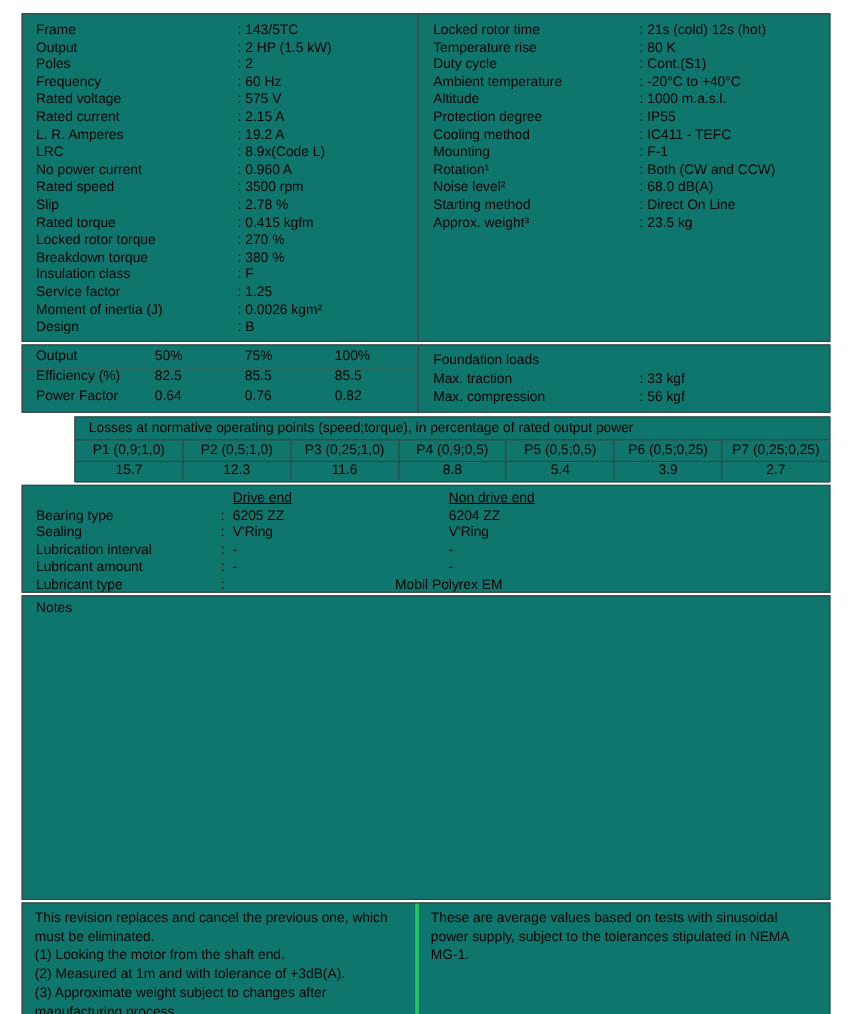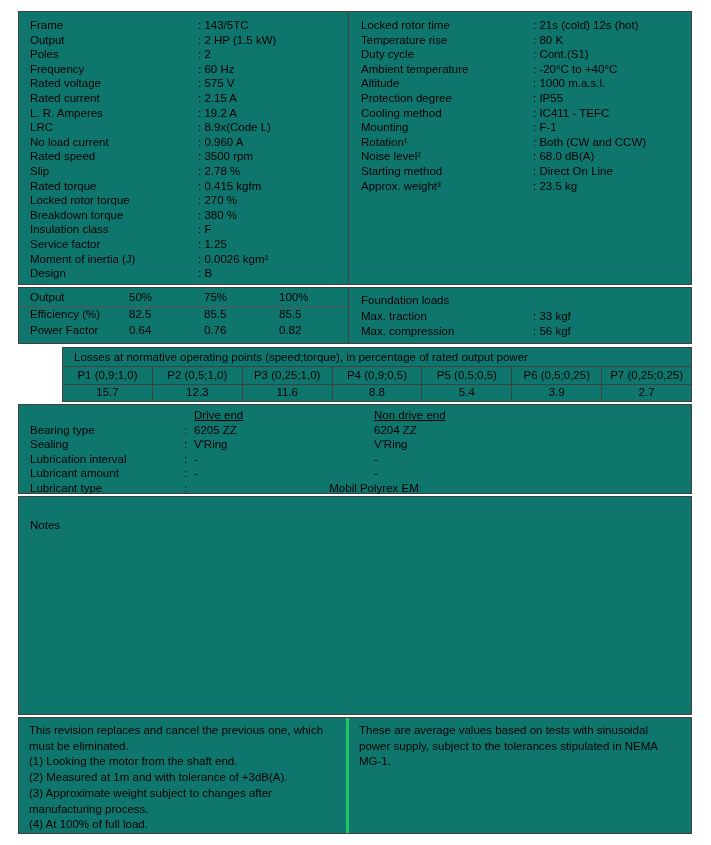--- a/index.html
+++ b/index.html
@@ -48,21 +48,21 @@
   
   .s4 { height: 90px; margin-bottom: 2px; font-size: 11.5px; padding-top: 3px; }
   .b-row { display: flex; line-height: 14.6px; padding-left: 11px; }
   .b-label { width: 154px; flex: none; }
   .b-colon { width: 10px; flex: none; }
   .b-cell { width: 180px; flex: none; }
   .b-span { width: 360px; flex: none; text-align: center; }
   .b-head .b-cell span { text-decoration: underline; }
 
   
-  .s5 { height: 219px; margin-bottom: 2px; font-size: 11.5px; padding: 22px 11px; }
+  .s5 { height: 254px; margin-bottom: 2px; font-size: 11.5px; padding: 4px 11px; }
 
   
   .s6 { height: 117px; display: flex; font-size: 11.5px; }
   .s6 .col-l { width: 330px; border-right: 3px solid #22c55e; padding: 5px 10px 0 10px; }
   .s6 .col-r { flex: 1; padding: 5px 10px 0 10px; }
   .s6 p { line-height: 15.7px; }
 </style>
 </head>
 <body>
 
@@ -105,21 +105,21 @@
           <span class="k">L. R. Amperes</span>
           <span class="v">: 19.2 A</span>
         </div>
 
         <div class="kv">
           <span class="k">LRC</span>
           <span class="v">: 8.9x(Code L)</span>
         </div>
 
         <div class="kv">
-          <span class="k">No load current</span>
+          <span class="k">No power current</span>
           <span class="v">: 0.960 A</span>
         </div>
 
         <div class="kv">
           <span class="k">Rated speed</span>
           <span class="v">: 3500 rpm</span>
         </div>
 
         <div class="kv">
           <span class="k">Slip</span>

